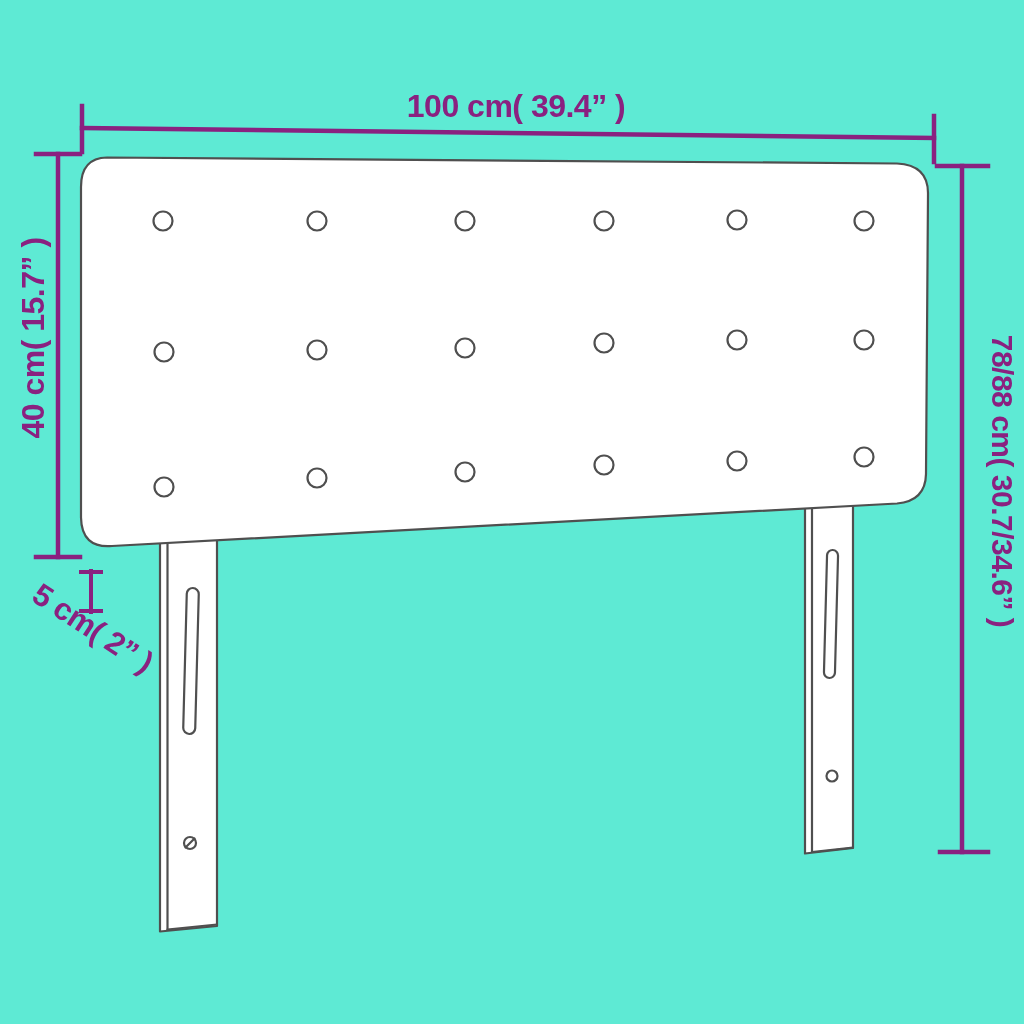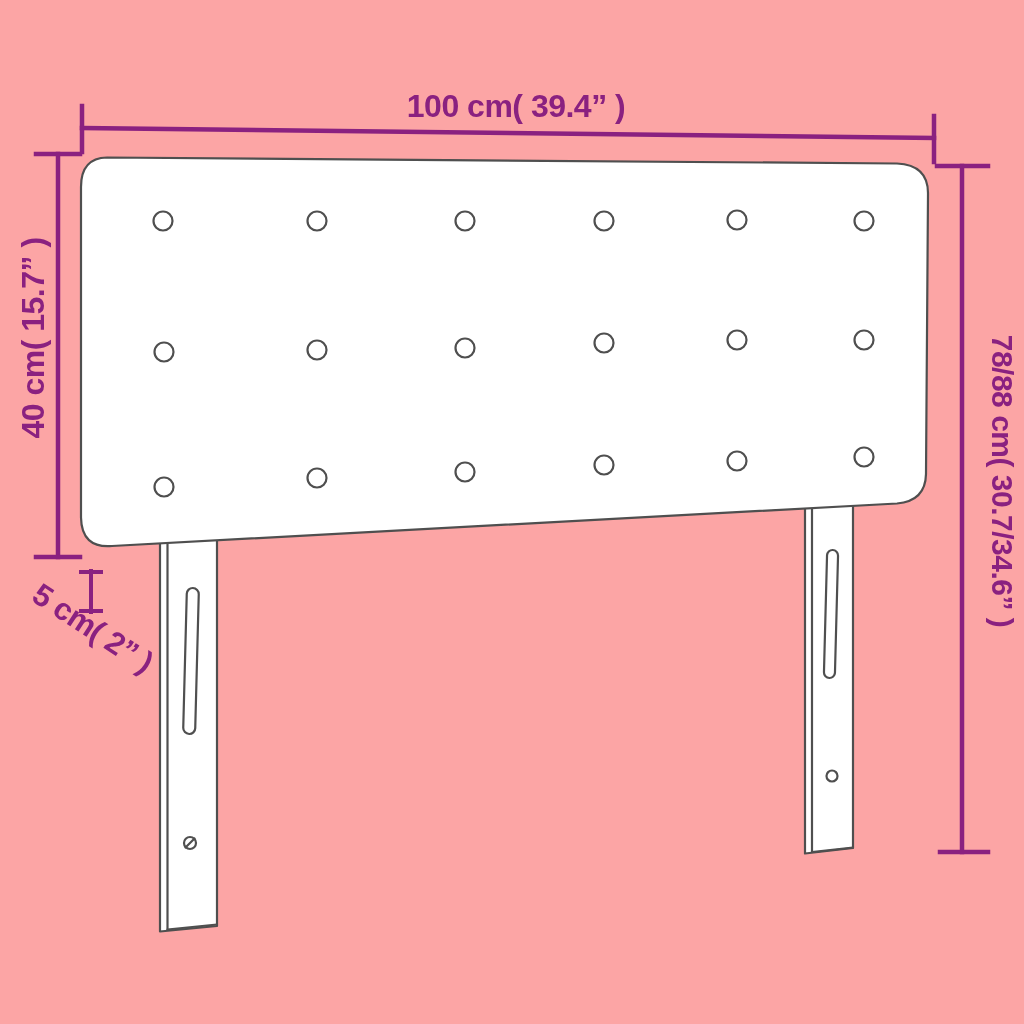--- a/index.html
+++ b/index.html
@@ -8,21 +8,21 @@
     background: #ffffff;
     width: 1024px;
     height: 1024px;
     overflow: hidden;
     font-family: "Liberation Sans", sans-serif;
   }
   .canvas {
     position: relative;
     width: 1024px;
     height: 1024px;
-    background: #fca5a5;
+    background: #5eead4;
   }
   svg { display: block; }
   .furniture {
     stroke: #4f4f4f;
     stroke-width: 2.2;
     fill: none;
     stroke-linejoin: round;
     stroke-linecap: round;
   }
   .furniture-filled {

